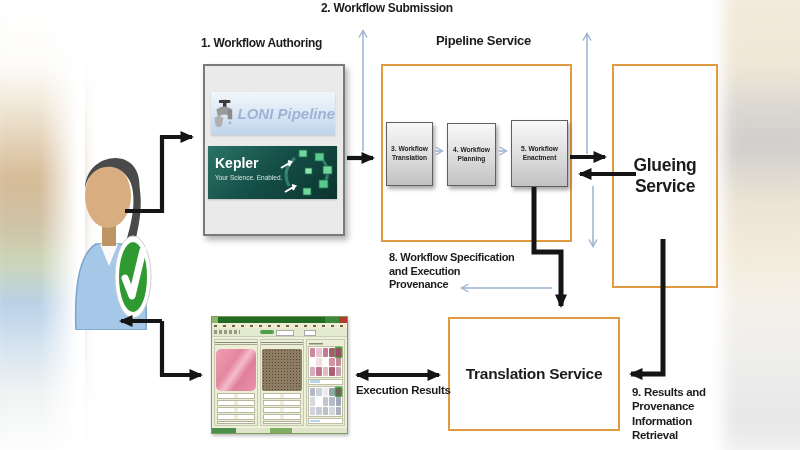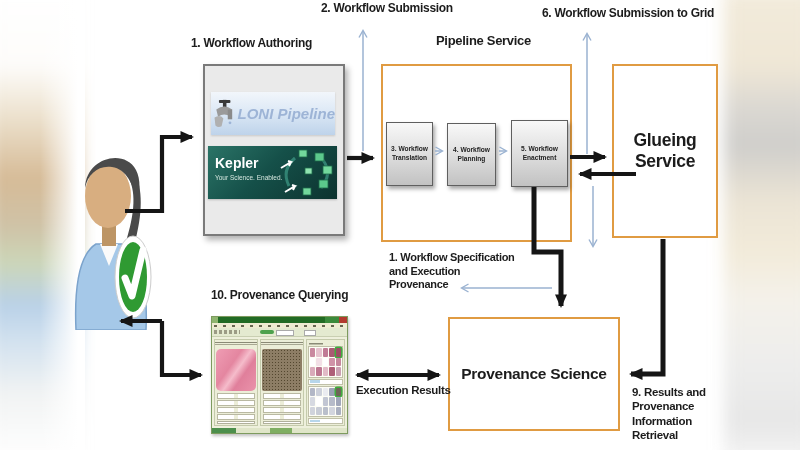--- a/index.html
+++ b/index.html
@@ -21,21 +21,21 @@
         display:flex;align-items:center;box-shadow:0 1px 2px rgba(0,0,0,.15);}
   #loni .loni-txt{font-size:15px;font-weight:bold;font-style:italic;color:#9db4d6;
         letter-spacing:0;white-space:nowrap;}
   #kepler{left:208px;top:146px;width:129px;height:53px;z-index:12;
         background:linear-gradient(135deg,#2b7467 0%,#155049 45%,#0c332f 100%);
         overflow:hidden;box-shadow:0 1px 2px rgba(0,0,0,.2);}
   .kep-title{position:absolute;left:7px;top:9px;font-size:14px;font-weight:bold;color:#fff;letter-spacing:0;}
   .kep-tag{position:absolute;left:7px;top:28px;font-size:6.5px;color:#d6e8e0;letter-spacing:0;}
   .orange{background:#fff;border:2.5px solid #E09B42;}
   #pipeline{left:381px;top:64px;width:191px;height:178px;}
-  #glueing{left:612px;top:64px;width:106px;height:174px;display:flex;align-items:center;justify-content:center;}
+  #glueing{left:612px;top:64px;width:106px;height:224px;display:flex;align-items:center;justify-content:center;}
   #glueing .big{font-size:17.5px;line-height:1.2;font-weight:bold;color:#1c1c1c;text-align:center;letter-spacing:-0.3px;}
   #provsvc{left:448px;top:317px;width:172px;height:114px;display:flex;align-items:center;justify-content:center;}
   #provsvc .big{font-size:15.5px;font-weight:bold;color:#1c1c1c;letter-spacing:-0.3px;}
   .step{z-index:12;background:linear-gradient(180deg,#f8f8f8 0%,#dcdcdc 55%,#c2c2c2 100%);
         border:1.5px solid #5f5f5f;box-shadow:2px 3px 4px rgba(0,0,0,.35);
         display:flex;align-items:center;justify-content:center;text-align:center;
         font-size:6.6px;font-weight:bold;color:#222;white-space:pre-line;line-height:1.35;letter-spacing:0;}
   #step3{left:386px;top:122px;width:47px;height:64px;}
   #step4{left:447px;top:123px;width:49px;height:63px;}
   #step5{left:511px;top:120px;width:57px;height:67px;}
@@ -134,21 +134,21 @@
   <div id="step4" class="box step">4. Workflow
 Planning</div>
   <div id="step5" class="box step">5. Workflow
 Enactment</div>
 
   <div id="glueing" class="box orange">
     <span class="big">Glueing Service</span>
   </div>
 
   <div id="provsvc" class="box orange">
-    <span class="big">Provenance Science</span>
+    <span class="big">Translation Service</span>
   </div>
 
   <div id="shot" class="box">
     <div class="sh-title"></div>
     <div class="sh-menu"></div>
     <div class="sh-tools">
       <span class="icons"></span>
       <span class="pill"></span>
       <span class="wb1"></span>
       <span class="wb2"></span>
@@ -212,32 +212,30 @@
             <div class="thumb" style="background: rgb(186, 191, 203);"></div>
             <div class="thumb" style="background: rgb(210, 213, 222);"></div>
             <div class="thumb" style="background: rgb(170, 176, 192);"></div>
           </div>
         <div class="scrollbar"></div>
       </div>
     </div>
     <div class="sh-footer"></div>
   </div>
 
-  <div class="lbl" style="left:191px;top:36px;font-size:12px;">1. Workflow Authoring</div>
+  <div class="lbl" style="left:201px;top:36px;font-size:12px;">1. Workflow Authoring</div>
   <div class="lbl" style="left:321px;top:1px;font-size:12px;text-align:center;">2. Workflow Submission</div>
   <div class="lbl" style="left:436px;top:33px;font-size:13px;">Pipeline Service</div>
-  <div class="lbl" style="left:542px;top:6px;font-size:12px;">6. Workflow Submission to Grid</div>
-  <div class="lbl" style="left:389px;top:251px;font-size:11px;">1. Workflow Specification
+  <div class="lbl" style="left:389px;top:251px;font-size:11px;">8. Workflow Specification
 and Execution
 Provenance</div>
   <div class="lbl" style="left:632px;top:385px;font-size:11.5px;">9. Results and
 Provenance
 Information
 Retrieval</div>
-  <div class="lbl" style="left:211px;top:288px;font-size:12px;">10. Provenance Querying</div>
   <div class="lbl" style="left:356px;top:383px;font-size:11.5px;">Execution Results</div>
 
   <svg class="overlay" width="800" height="450" viewBox="0 0 800 450">
     <defs>
       <marker id="ab" markerUnits="userSpaceOnUse" markerWidth="15" markerHeight="13" refX="12" refY="6.5" orient="auto">
         <path d="M0.5,0.5 L14,6.5 L0.5,12.5 Z" fill="#151515"></path>
       </marker>
       <marker id="abl" markerUnits="userSpaceOnUse" markerWidth="11" markerHeight="11" refX="8" refY="5.5" orient="auto">
         <path d="M1.5,1.5 L8.5,5.5 L1.5,9.5" fill="none" stroke="#9AB2D1" stroke-width="1.4"></path>
       </marker>

